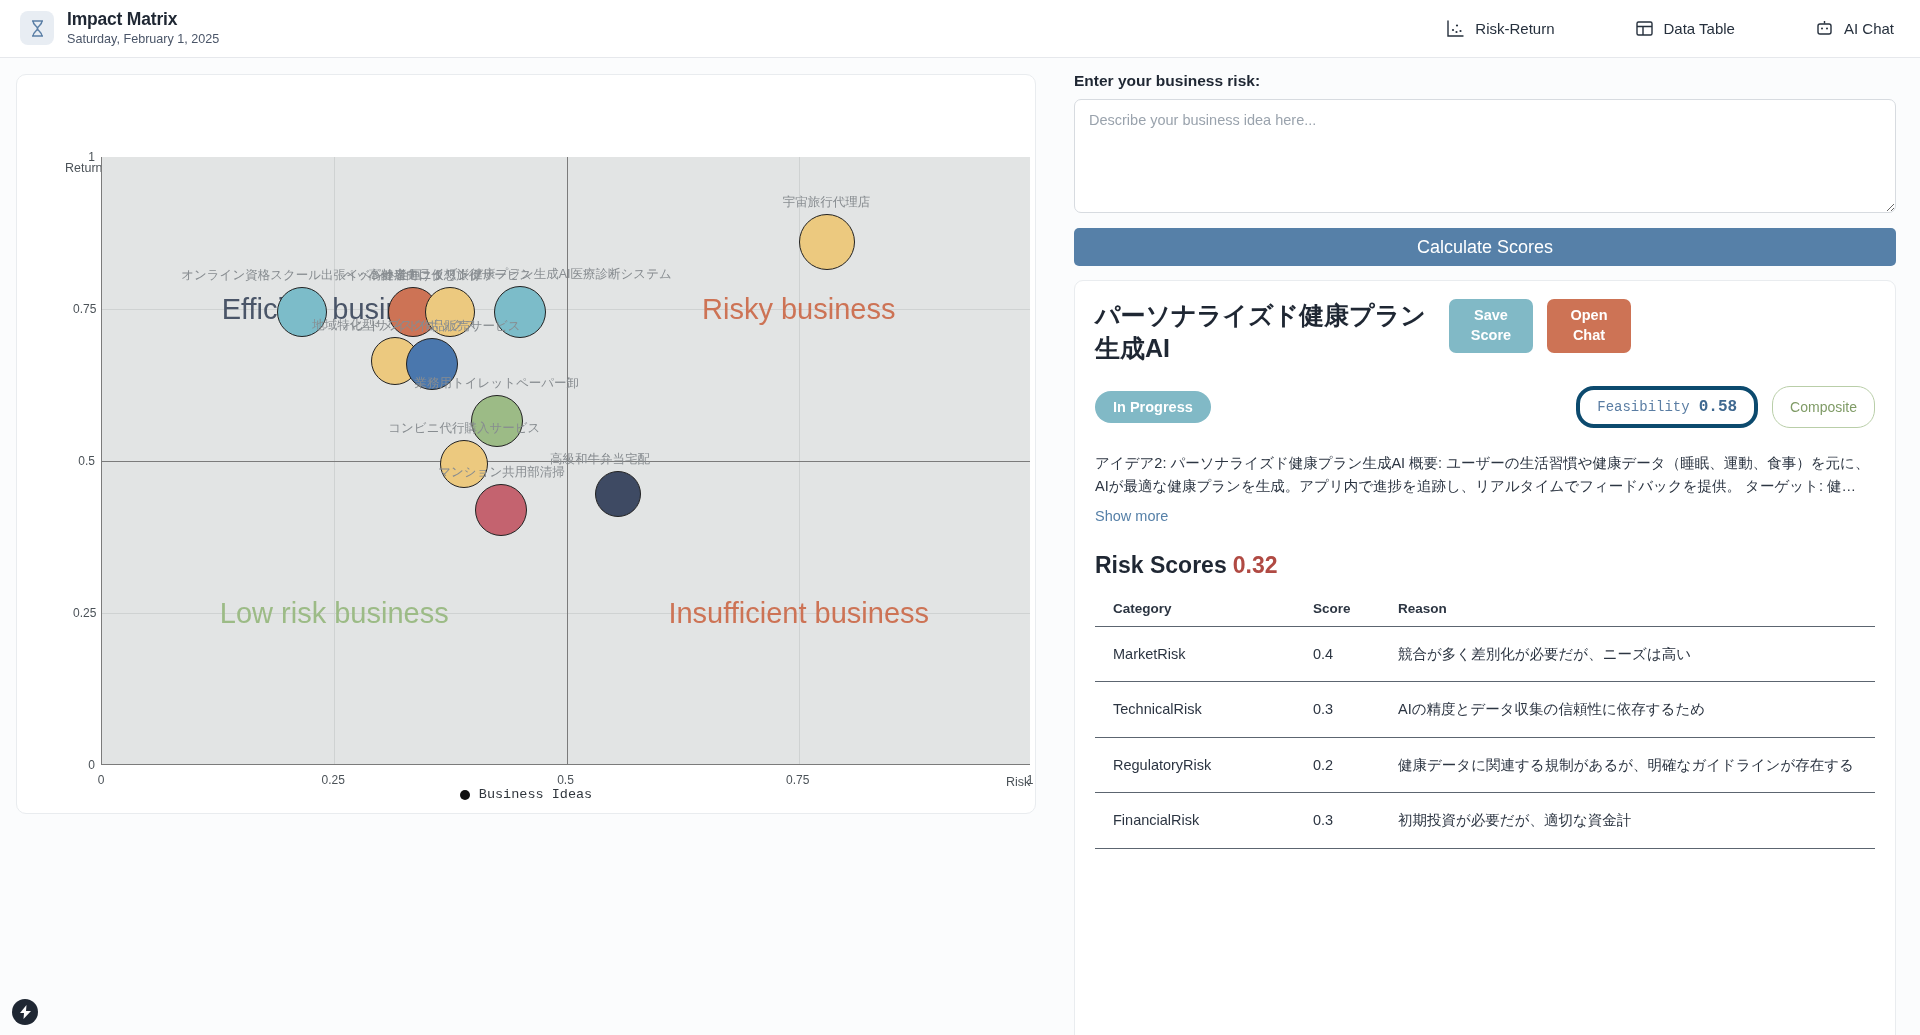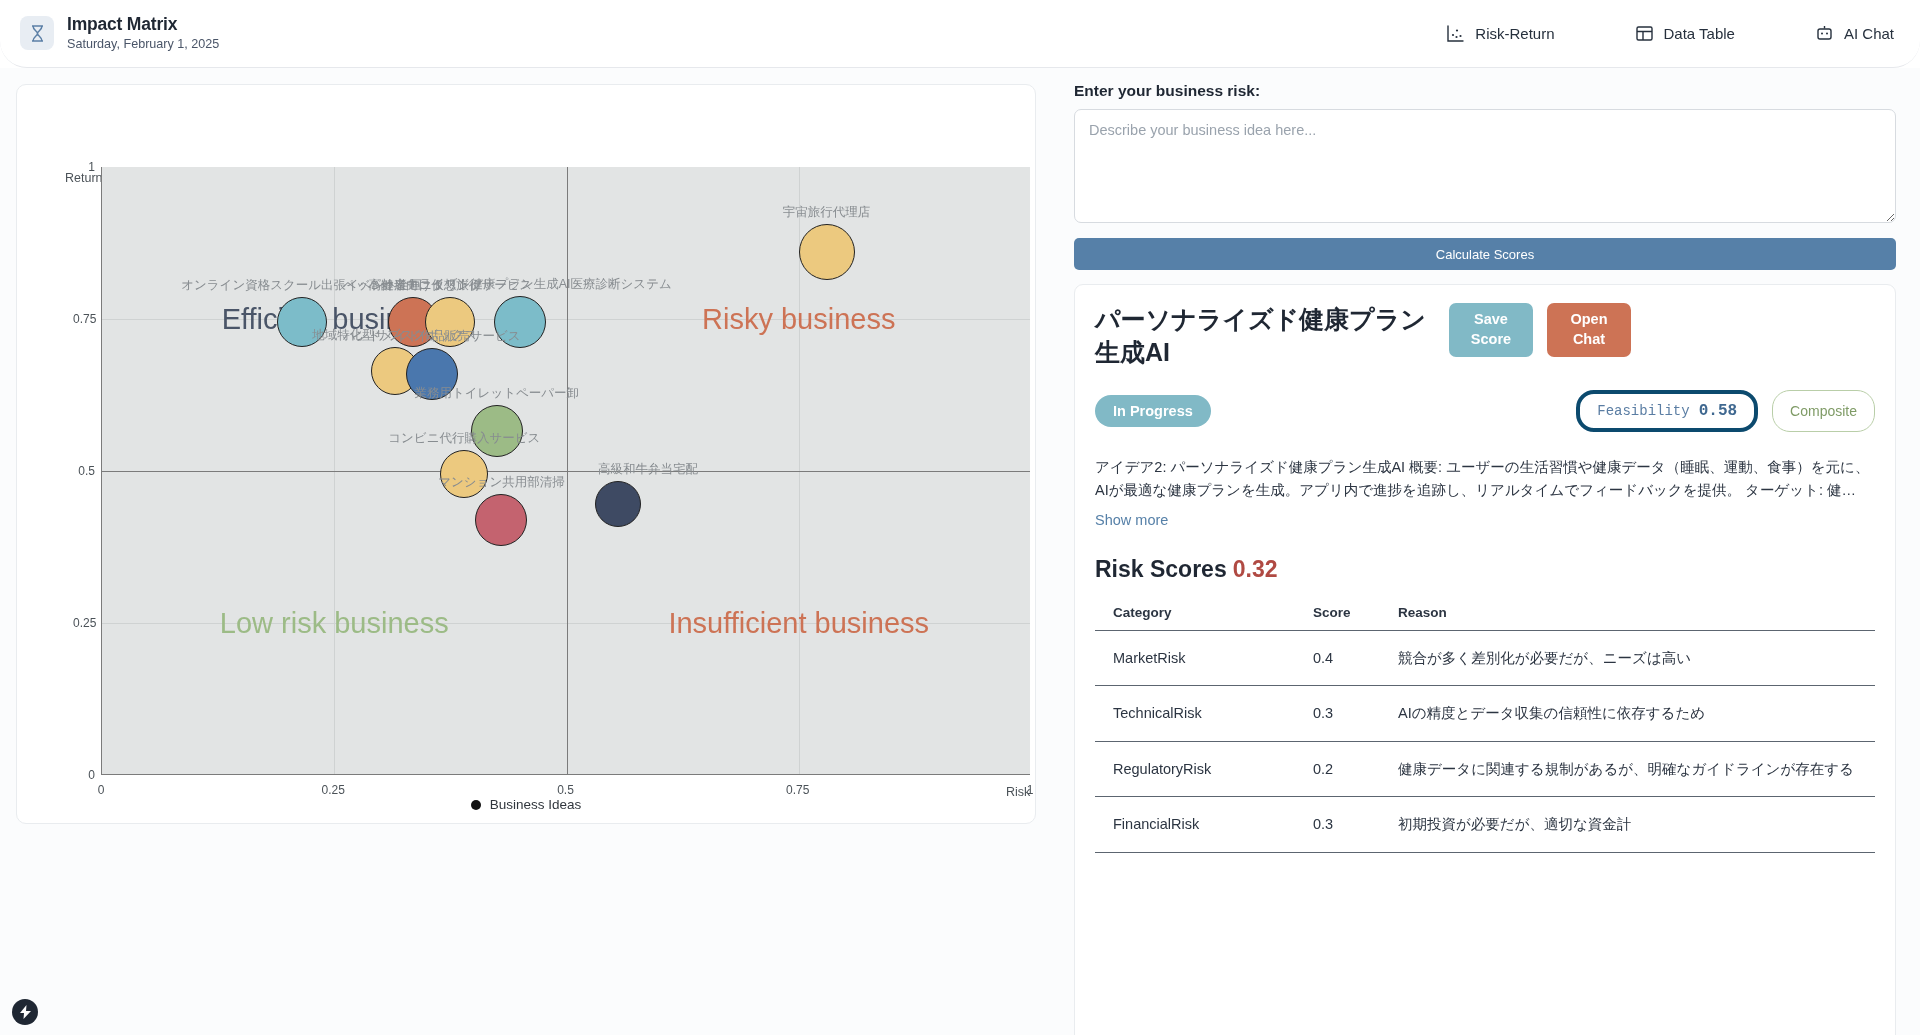--- a/index.html
+++ b/index.html
@@ -4,26 +4,25 @@
 <style>
   * { box-sizing: border-box; margin: 0; padding: 0; }
   html, body {
     width: 1920px; height: 1035px;
     font-family: "Liberation Sans", "DejaVu Sans", sans-serif;
     background: #ffffff; overflow: hidden;
   }
 
   
   #app-header {
-    height: 68px; width: 100%;
+    height: 58px; width: 100%;
     background: #ffffff;
     border-bottom: 1px solid #e6e8ec;
     display: flex; align-items: center;
     padding: 0 26px 0 20px;
-    border-radius: 27px;
   }
   #brand { display: flex; align-items: center; gap: 13px; }
   #brand-logo {
     width: 34px; height: 34px; border-radius: 8px;
     background: #e8edf3; display: flex; align-items: center; justify-content: center;
   }
   #brand-text { display: flex; flex-direction: column; justify-content: center; }
   #app-title { font-size: 17.5px; font-weight: bold; color: #1f2733; line-height: 1.22; letter-spacing: -0.2px; }
   #app-date  { font-size: 12.6px; color: #4a5568; line-height: 1.3; margin-top: 1px; }
 
@@ -74,40 +73,40 @@
   }
   .tick-y { right: 1023px; transform: translateY(-50%); text-align: right; }
   .tick-x { transform: translateX(-50%); }
 
   #y-axis-name { position: absolute; left: 48px; top: 86px; font-size: 12.5px; color: #4b5258; }
   #x-axis-name { position: absolute; left: 989px; top: 700px; font-size: 12.5px; color: #4b5258; }
 
   #chart-legend {
     position: absolute; left: 0; right: 0; top: 712px;
     display: flex; align-items: center; justify-content: center; gap: 9px;
-    font-size: 13.5px; color: #30363d;
+    font-size: 13.5px; color: #30363d; font-family: Liberation Mono, monospace;
   }
   #legend-dot { width: 10px; height: 10px; border-radius: 50%; background: #111; display: block; }
 
   
   #side-pane {
     width: 868px; height: 977px; background: #fbfcfd;
     padding: 14px 24px 0 22px; overflow: hidden;
   }
   #idea-label { font-size: 15.5px; font-weight: bold; color: #1f2733; margin-bottom: 9px; }
   #idea-input {
     width: 100%; height: 114px; border: 1px solid #d7dbe0; border-radius: 7px;
     background: #fff; padding: 12px 14px; font-size: 14.5px; color: #2c3542;
     font-family: "Liberation Sans", "DejaVu Sans", sans-serif; resize: vertical;
   }
   #idea-input::placeholder { color: #9aa3ad; }
   #calc-btn {
-    margin-top: 11px; width: 100%; height: 32px;
+    margin-top: 11px; width: 100%; height: 38px;
     background: #5680a8; border: none; border-radius: 5px;
-    color: #fff; font-size: 13px; cursor: pointer;
+    color: #fff; font-size: 18px; cursor: pointer;
     font-family: "Liberation Sans", "DejaVu Sans", sans-serif;
   }
 
   #result-card {
     margin-top: 14px; background: #fff; border: 1px solid #e9ecef;
     border-radius: 9px; padding: 18px 20px 10px 20px; height: 800px; overflow: hidden;
   }
   #result-head { display: flex; align-items: flex-start; gap: 14px; }
   #result-title {
     font-size: 25px; font-weight: bold; color: #1f2733;
@@ -245,21 +244,21 @@
           <div class="bubble-label" style="left: 292.635px; top: 167.68px;">地域特化型サブスクボックス</div>
           <div class="bubble" title="ハンドメイド作品販売サービス" style="left: 329.795px; top: 206.72px; width: 52px; height: 52px; background: rgb(74, 119, 173);"></div>
           <div class="bubble-label" style="left: 329.795px; top: 168.72px;">ハンドメイド作品販売サービス</div>
           <div class="bubble" title="業務用トイレットペーパー卸" style="left: 394.825px; top: 264.48px; width: 52px; height: 52px; background: rgb(156, 187, 134);"></div>
           <div class="bubble-label" style="left: 394.825px; top: 226.48px;">業務用トイレットペーパー卸</div>
           <div class="bubble" title="コンビニ代行購入サービス" style="left: 362.31px; top: 307.04px; width: 48px; height: 48px; background: rgb(236, 201, 127);"></div>
           <div class="bubble-label" style="left: 362.31px; top: 271.04px;">コンビニ代行購入サービス</div>
           <div class="bubble" title="マンション共用部清掃" style="left: 399.47px; top: 352.64px; width: 52px; height: 52px; background: rgb(196, 99, 111);"></div>
           <div class="bubble-label" style="left: 399.47px; top: 314.64px;">マンション共用部清掃</div>
           <div class="bubble" title="高級和牛弁当宅配" style="left: 515.595px; top: 337.44px; width: 46px; height: 46px; background: rgb(62, 74, 99);"></div>
-          <div class="bubble-label" style="left: 546px; top: 302.44px;">高級和牛弁当宅配</div>
+          <div class="bubble-label" style="left: 498px; top: 302.44px;">高級和牛弁当宅配</div>
           <div class="bubble" title="宇宙旅行代理店" style="left: 724.62px; top: 85.12px; width: 56px; height: 56px; background: rgb(236, 201, 127);"></div>
           <div class="bubble-label" style="left: 724.62px; top: 45.12px;">宇宙旅行代理店</div>
         </div>
       <div id="chart-legend">
         <span id="legend-dot"></span>
         <span>Business Ideas</span>
       </div>
     <div class="tick tick-y" style="top: 690px; left: 56px; width: 22px;">0</div>
         <div class="tick tick-y" style="top: 538px; left: 56px; width: 22px;">0.25</div>
         <div class="tick tick-y" style="top: 386px; left: 56px; width: 22px;">0.5</div>

